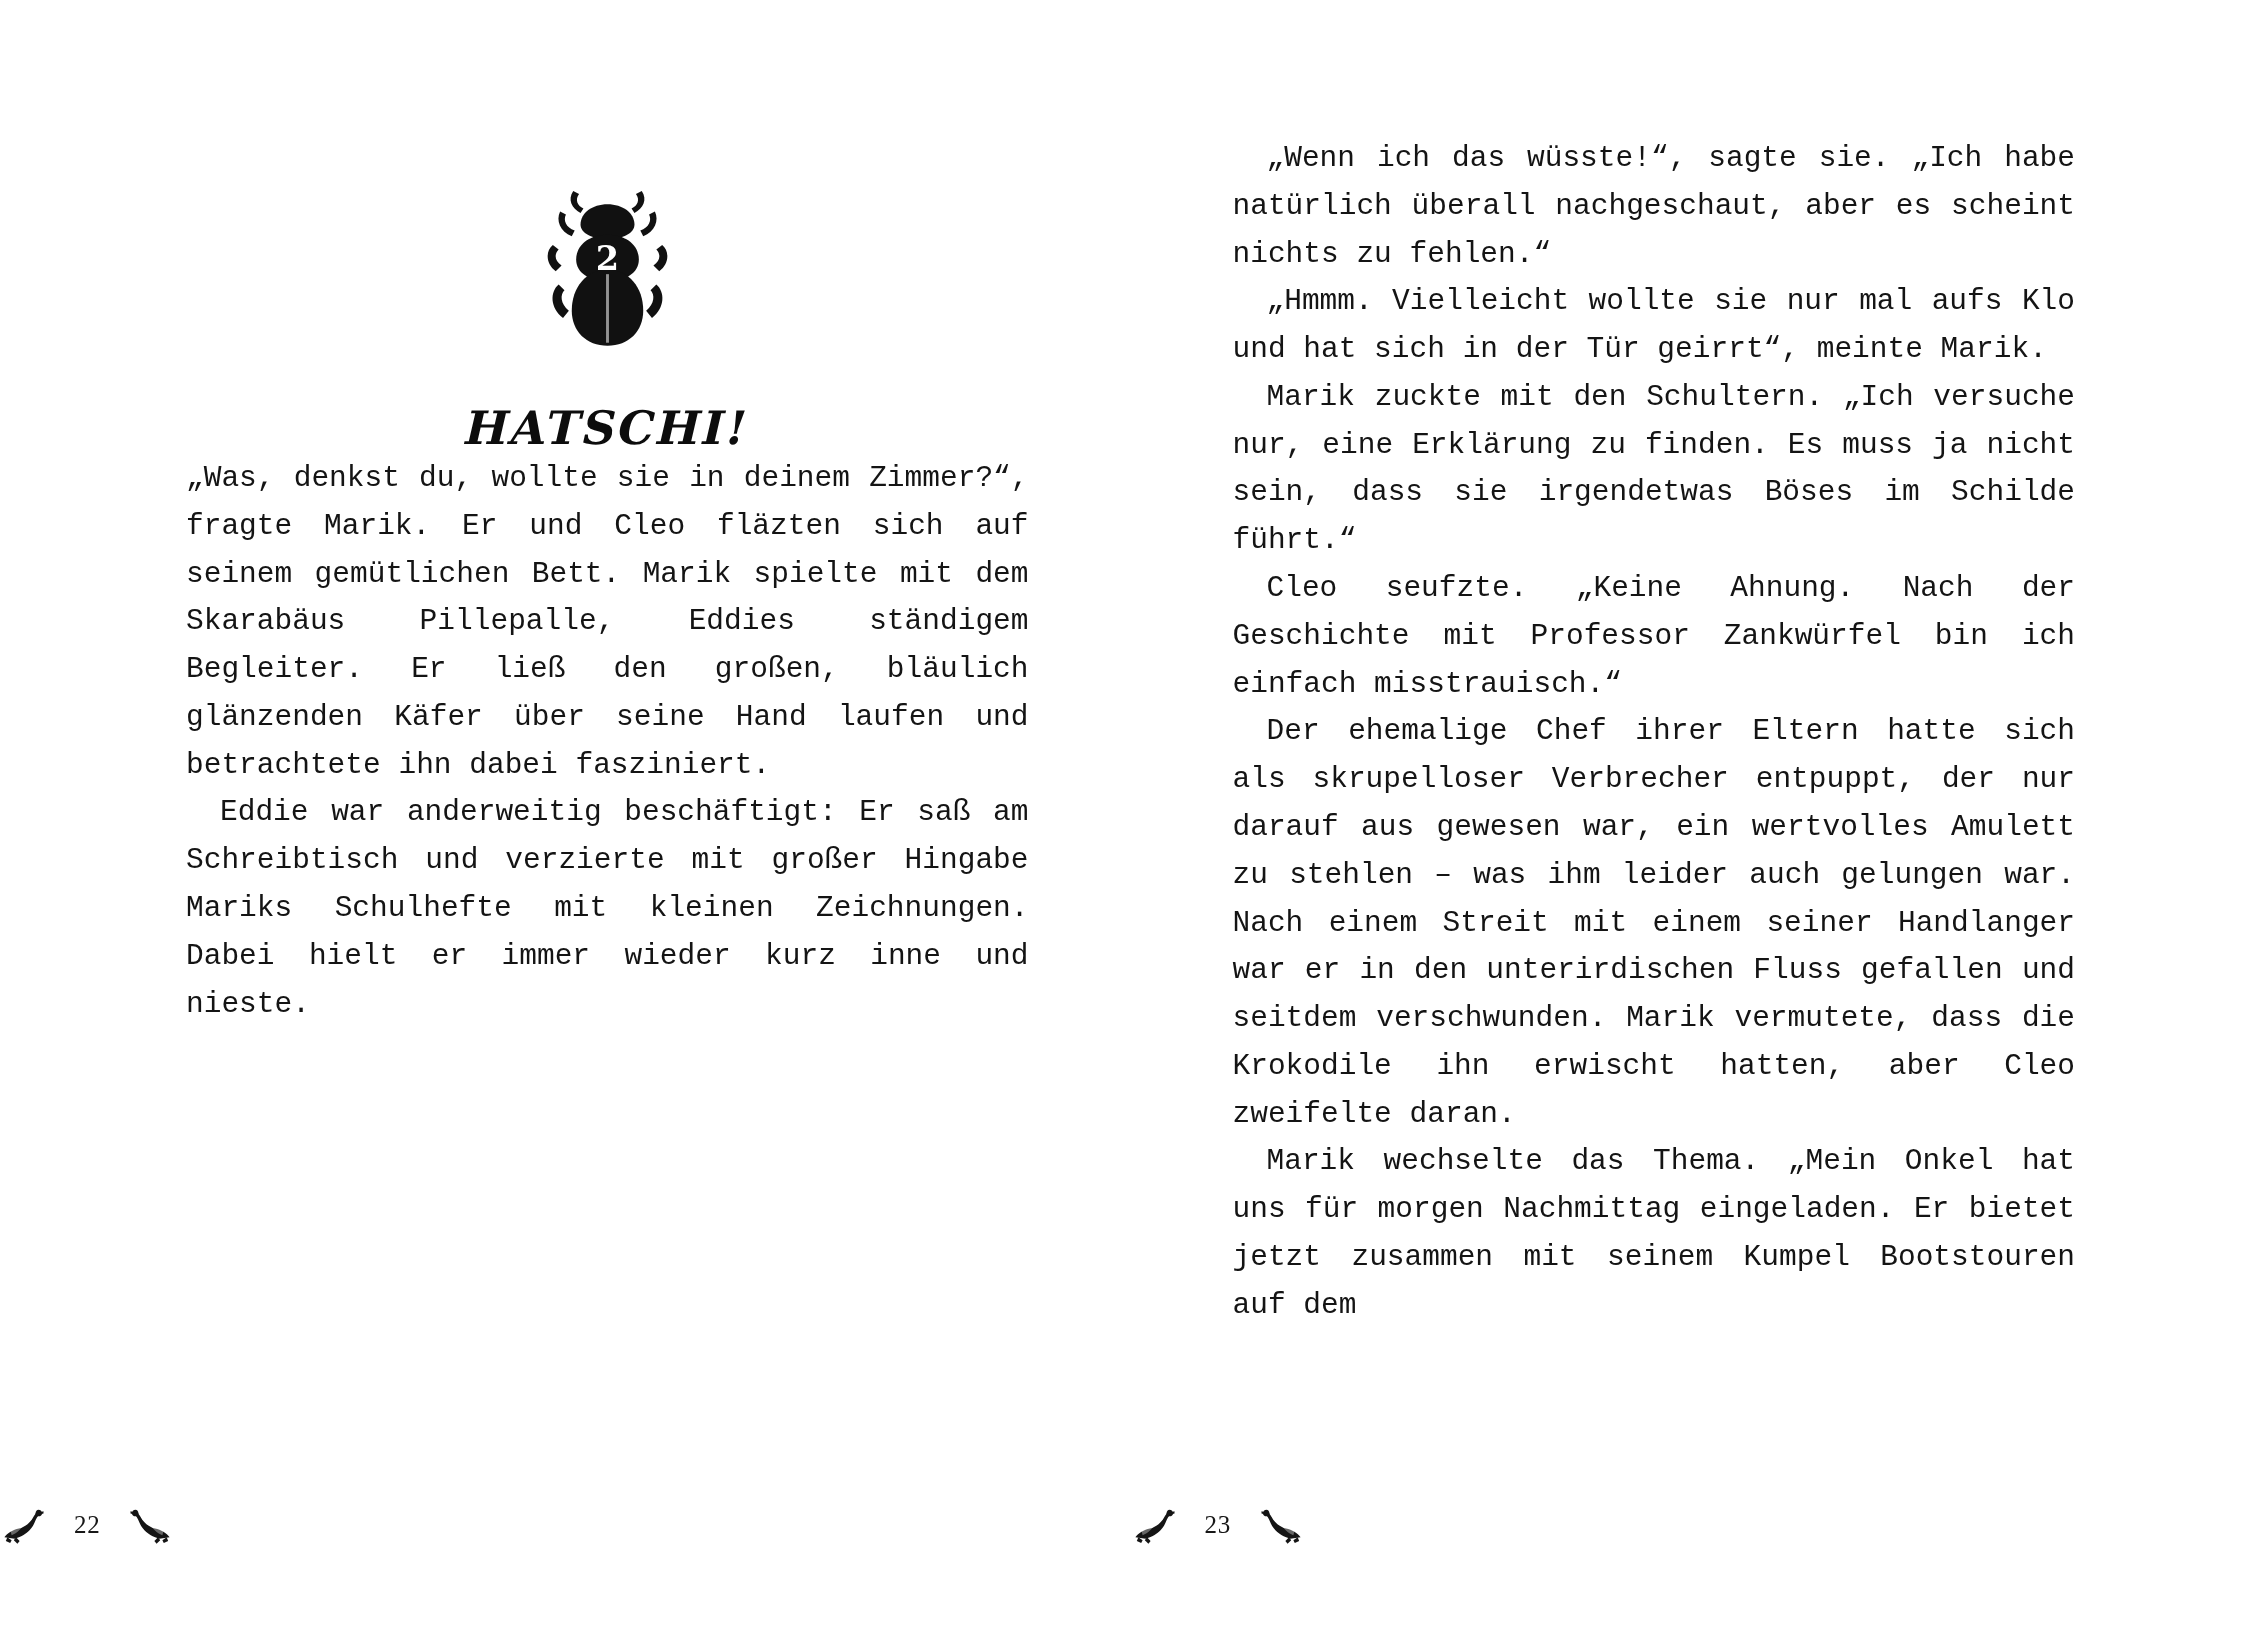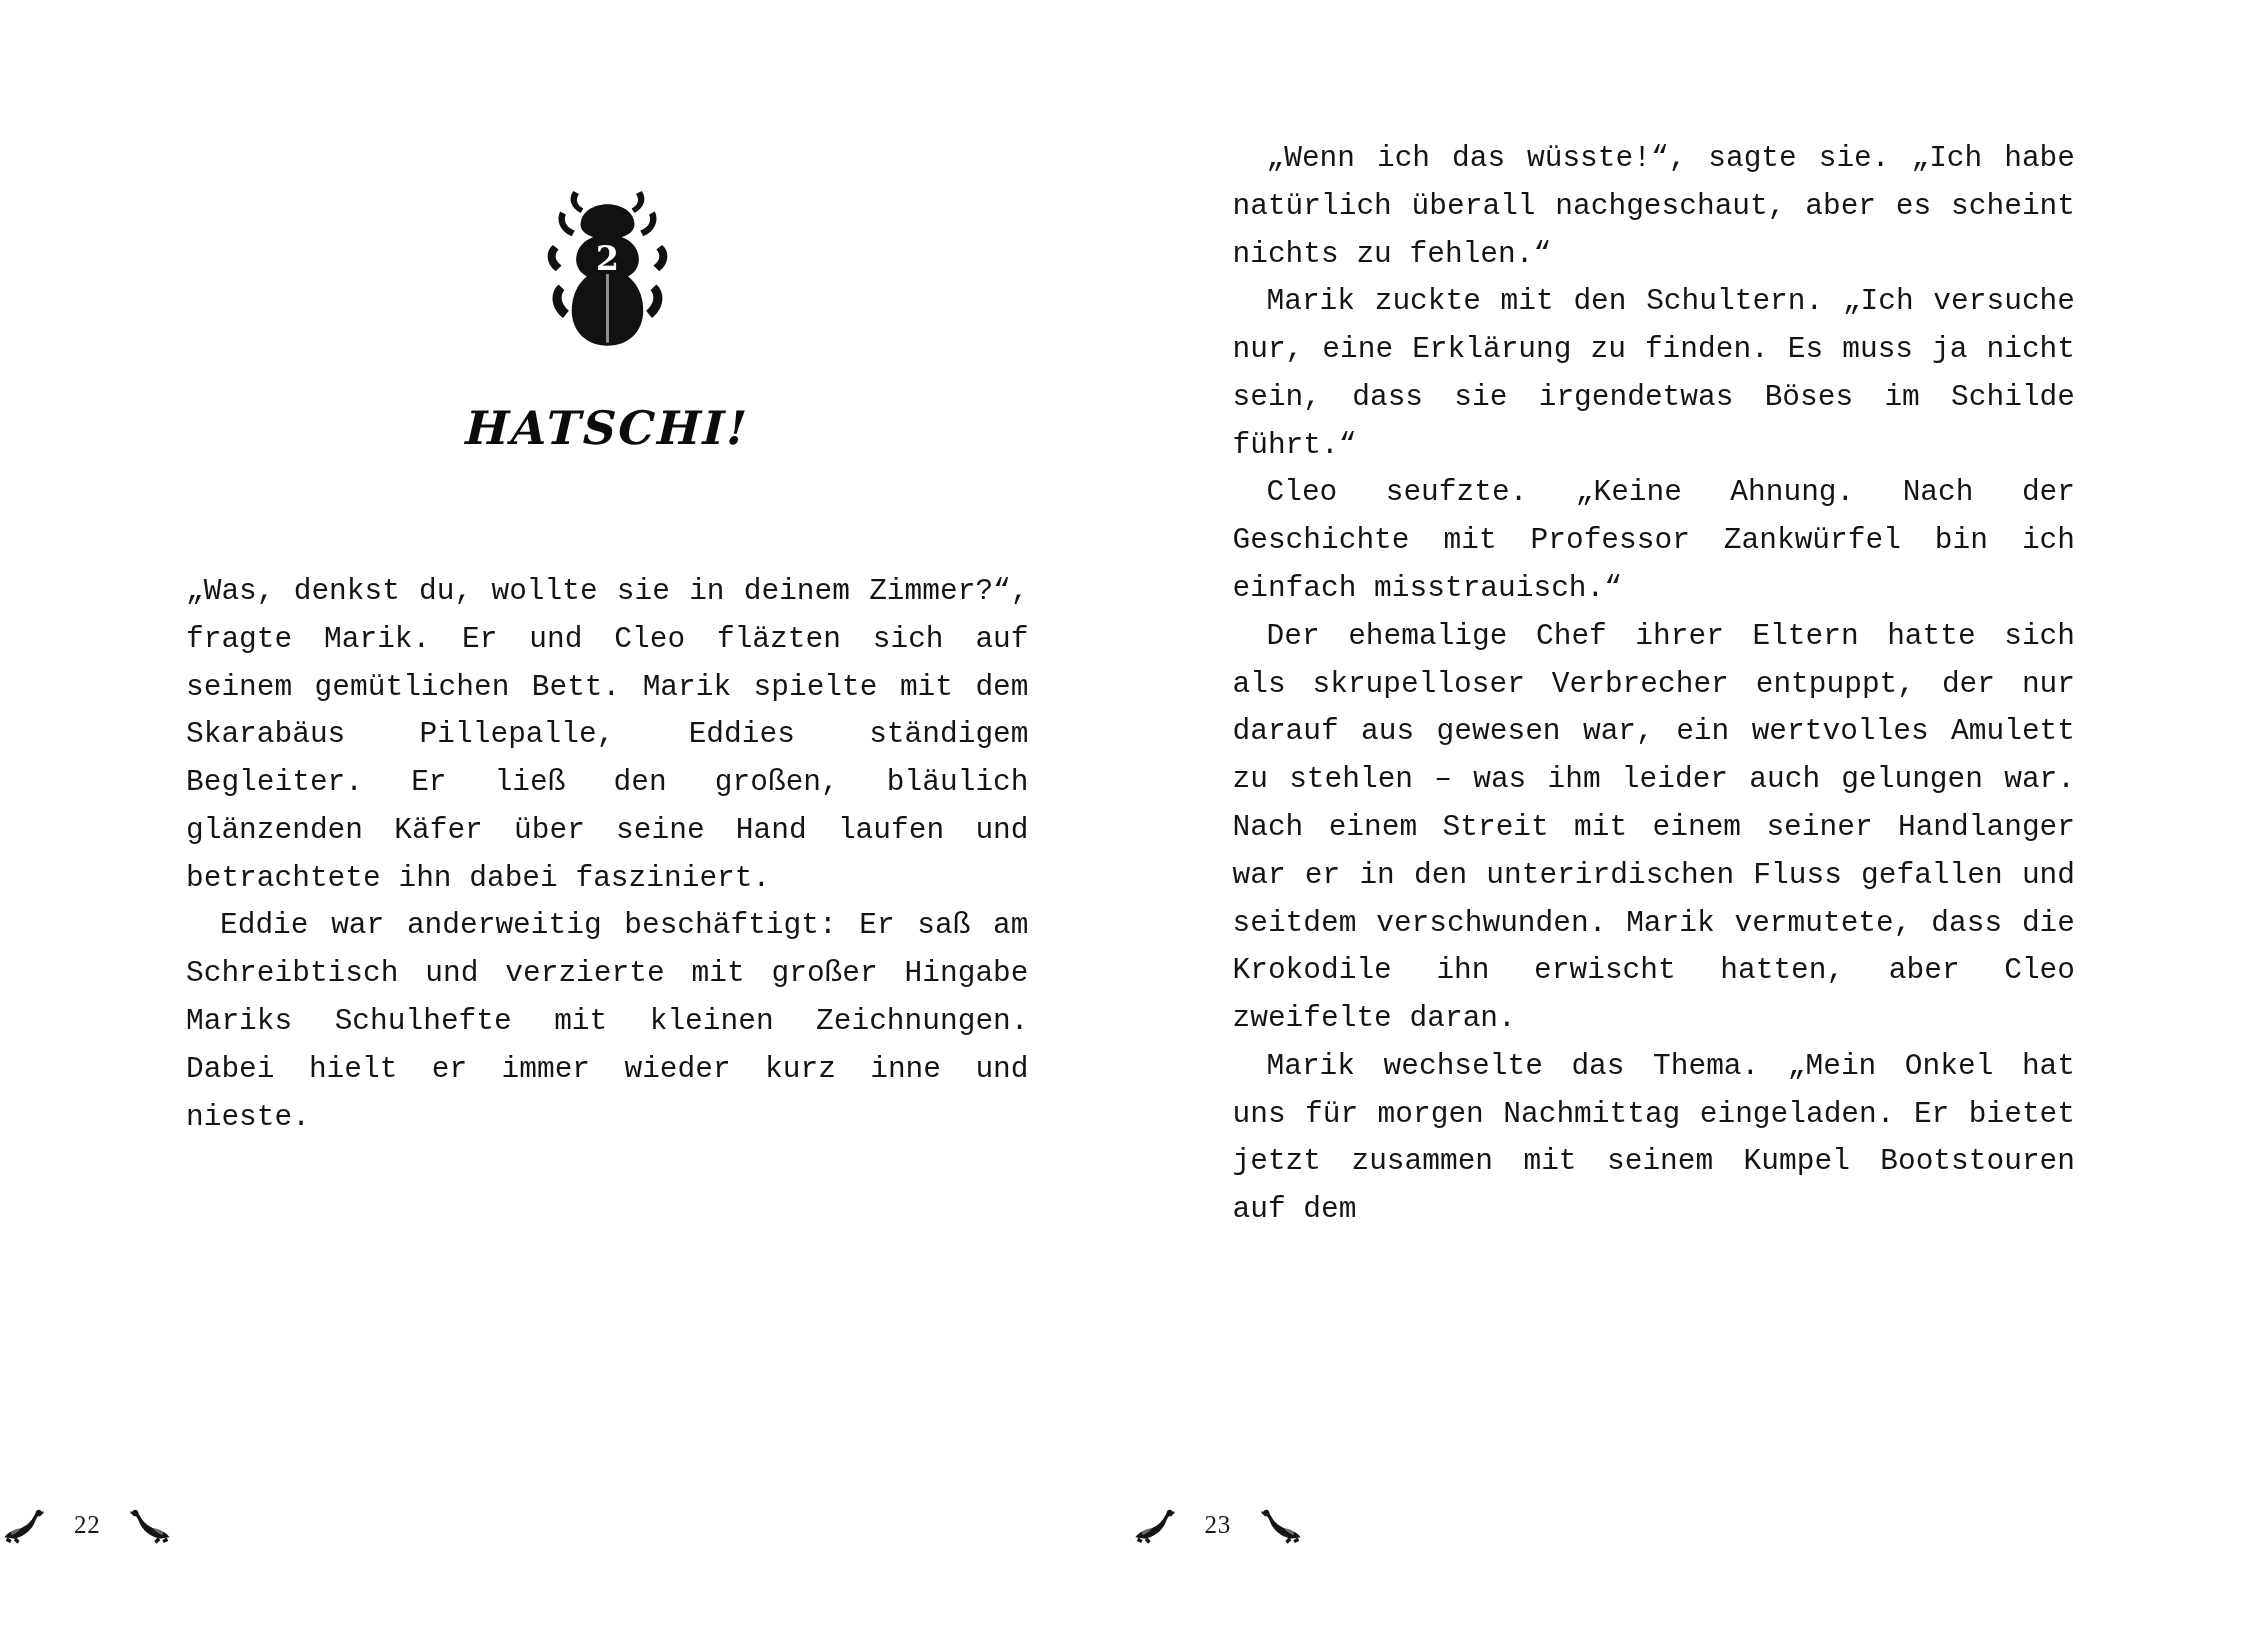--- a/index.html
+++ b/index.html
@@ -55,21 +55,21 @@
   
   .body-text {
     font-size: 29.5px;
     line-height: 1.62;
     text-align: justify;
     text-justify: inter-word;
     hyphens: manual;
     color: #141414;
     font-family: Liberation Mono, monospace;
   }
-  .page-left .body-text { margin-top: 113px; }
+  .page-left .body-text { }
   .page-right .body-text { margin-top: 135px; }
 
   .body-text p {
     margin: 0;
     text-indent: 0;
   }
   .body-text p.indent {
     text-indent: 34px;
   }
 
@@ -160,20 +160,21 @@
           <path d="M14 36 C20 34, 28 31, 33 27 C30 34, 24 40, 16 43 Z" fill="#ffffff" opacity="0.35"></path>
         </g>
       </svg>
     </div>
   </div>
 
   <div class="page page-right">
 
     <div class="body-text">
       <p class="indent">„Wenn ich das wüsste!“, sagte sie. „Ich habe natür­lich überall nachgeschaut, aber es scheint nichts zu fehlen.“</p>
+      <p class="indent">„Hmmm. Vielleicht wollte sie nur mal aufs Klo und hat sich in der Tür geirrt“, meinte Marik.</p>
       <p class="indent">Marik zuckte mit den Schultern. „Ich versuche nur, eine Erklärung zu finden. Es muss ja nicht sein, dass sie irgendetwas Böses im Schilde führt.“</p>
       <p class="indent">Cleo seufzte. „Keine Ahnung. Nach der Geschichte mit Professor Zankwürfel bin ich einfach misstrau­isch.“</p>
       <p class="indent">Der ehemalige Chef ihrer Eltern hatte sich als skru­pelloser Verbrecher entpuppt, der nur darauf aus ge­wesen war, ein wertvolles Amulett zu stehlen – was ihm leider auch gelungen war. Nach einem Streit mit einem seiner Handlanger war er in den unterirdischen Fluss gefallen und seitdem verschwunden. Marik ver­mutete, dass die Krokodile ihn erwischt hatten, aber Cleo zweifelte daran.</p>
       <p class="indent">Marik wechselte das Thema. „Mein Onkel hat uns für morgen Nachmittag eingeladen. Er bietet jetzt zusammen mit seinem Kumpel Bootstouren auf dem</p>
     </div>
 
     <div class="folio">
       <svg class="bird" viewBox="0 0 62 58" aria-hidden="true">
         <g fill="#151515">
           <path d="M6 46 C10 40, 18 36, 26 34 C34 32, 42 26, 46 18 C48 14, 50 12, 53 11 L56 13 C52 16, 50 20, 48 25 C44 35, 36 42, 26 46 L20 48 Z"></path>

